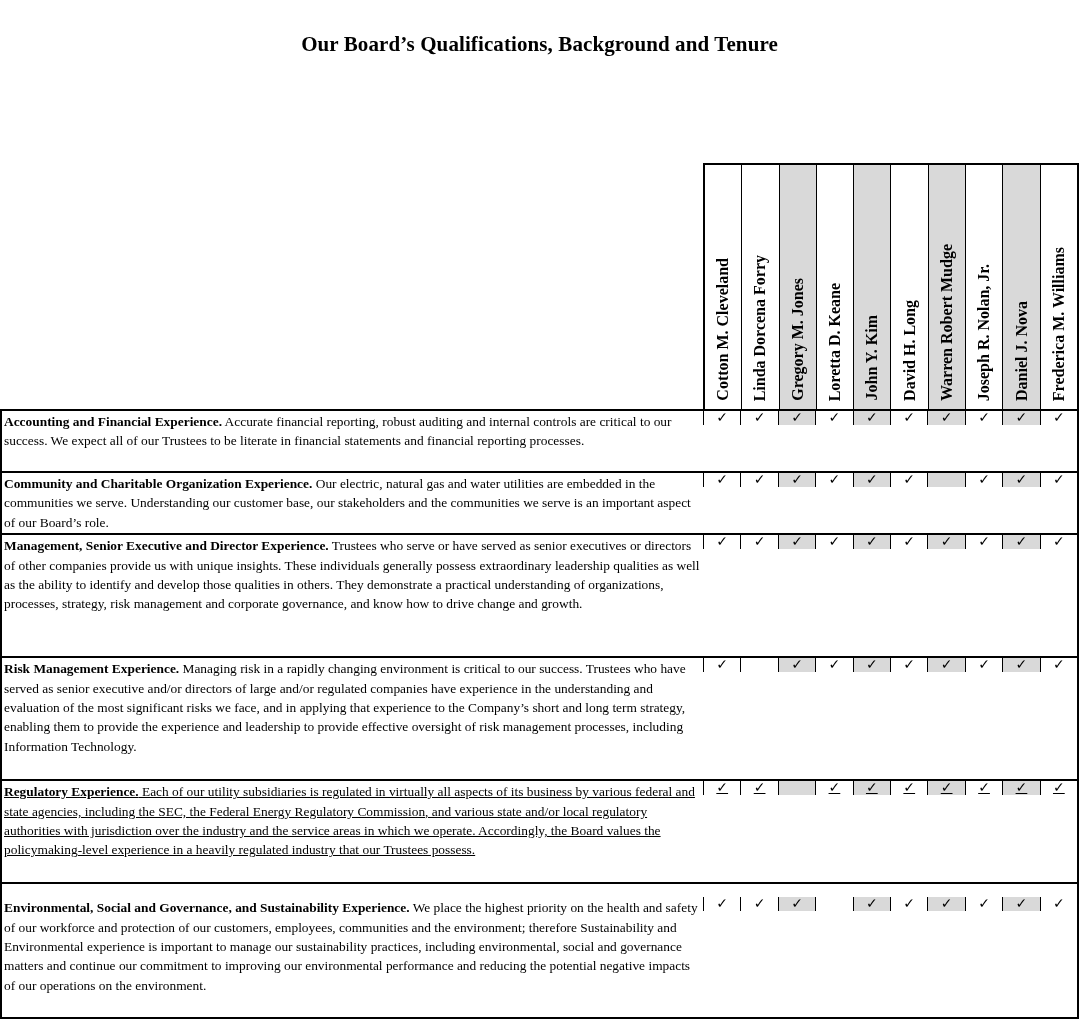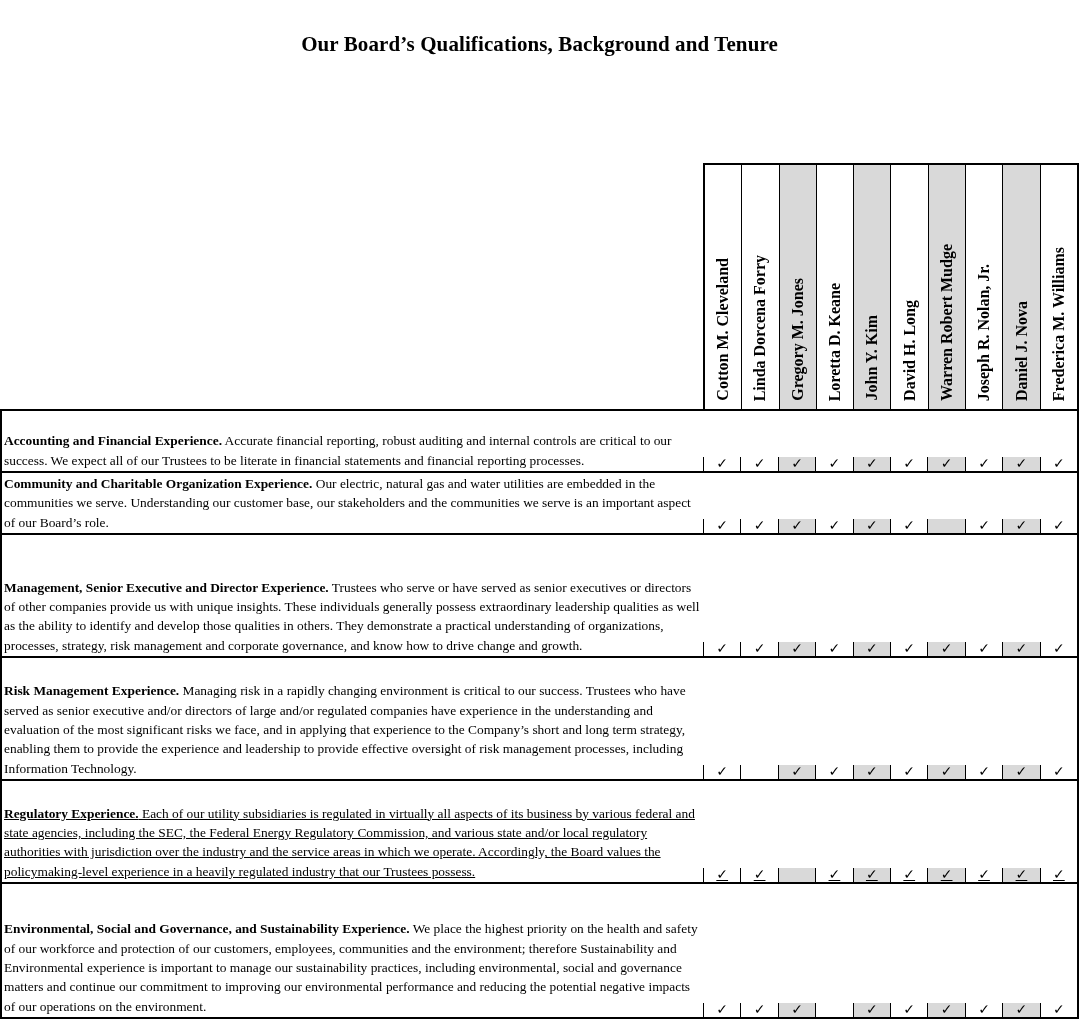--- a/index.html
+++ b/index.html
@@ -52,21 +52,21 @@
 
   
   .body-wrap {
     border-top: 2px solid #000;
     border-left: 2px solid #000;
     border-right: 2px solid #000;
   }
   .qual-row {
     display: flex;
     border-bottom: 2px solid #000;
-    align-items: flex-end;
+    align-items: flex-start;
   }
   .qual-row:nth-child(1) { min-height: 62px; }
   .qual-row:nth-child(2) { min-height: 62px; }
   .qual-row:nth-child(3) { min-height: 123px; }
   .qual-row:nth-child(4) { min-height: 123px; }
   .qual-row:nth-child(5) { min-height: 103px; text-decoration: underline; }
   .qual-row:nth-child(6) { min-height: 122px; margin-top: 13px; }
   .qual-text {
     width: 701px;
     flex: 0 0 701px;

